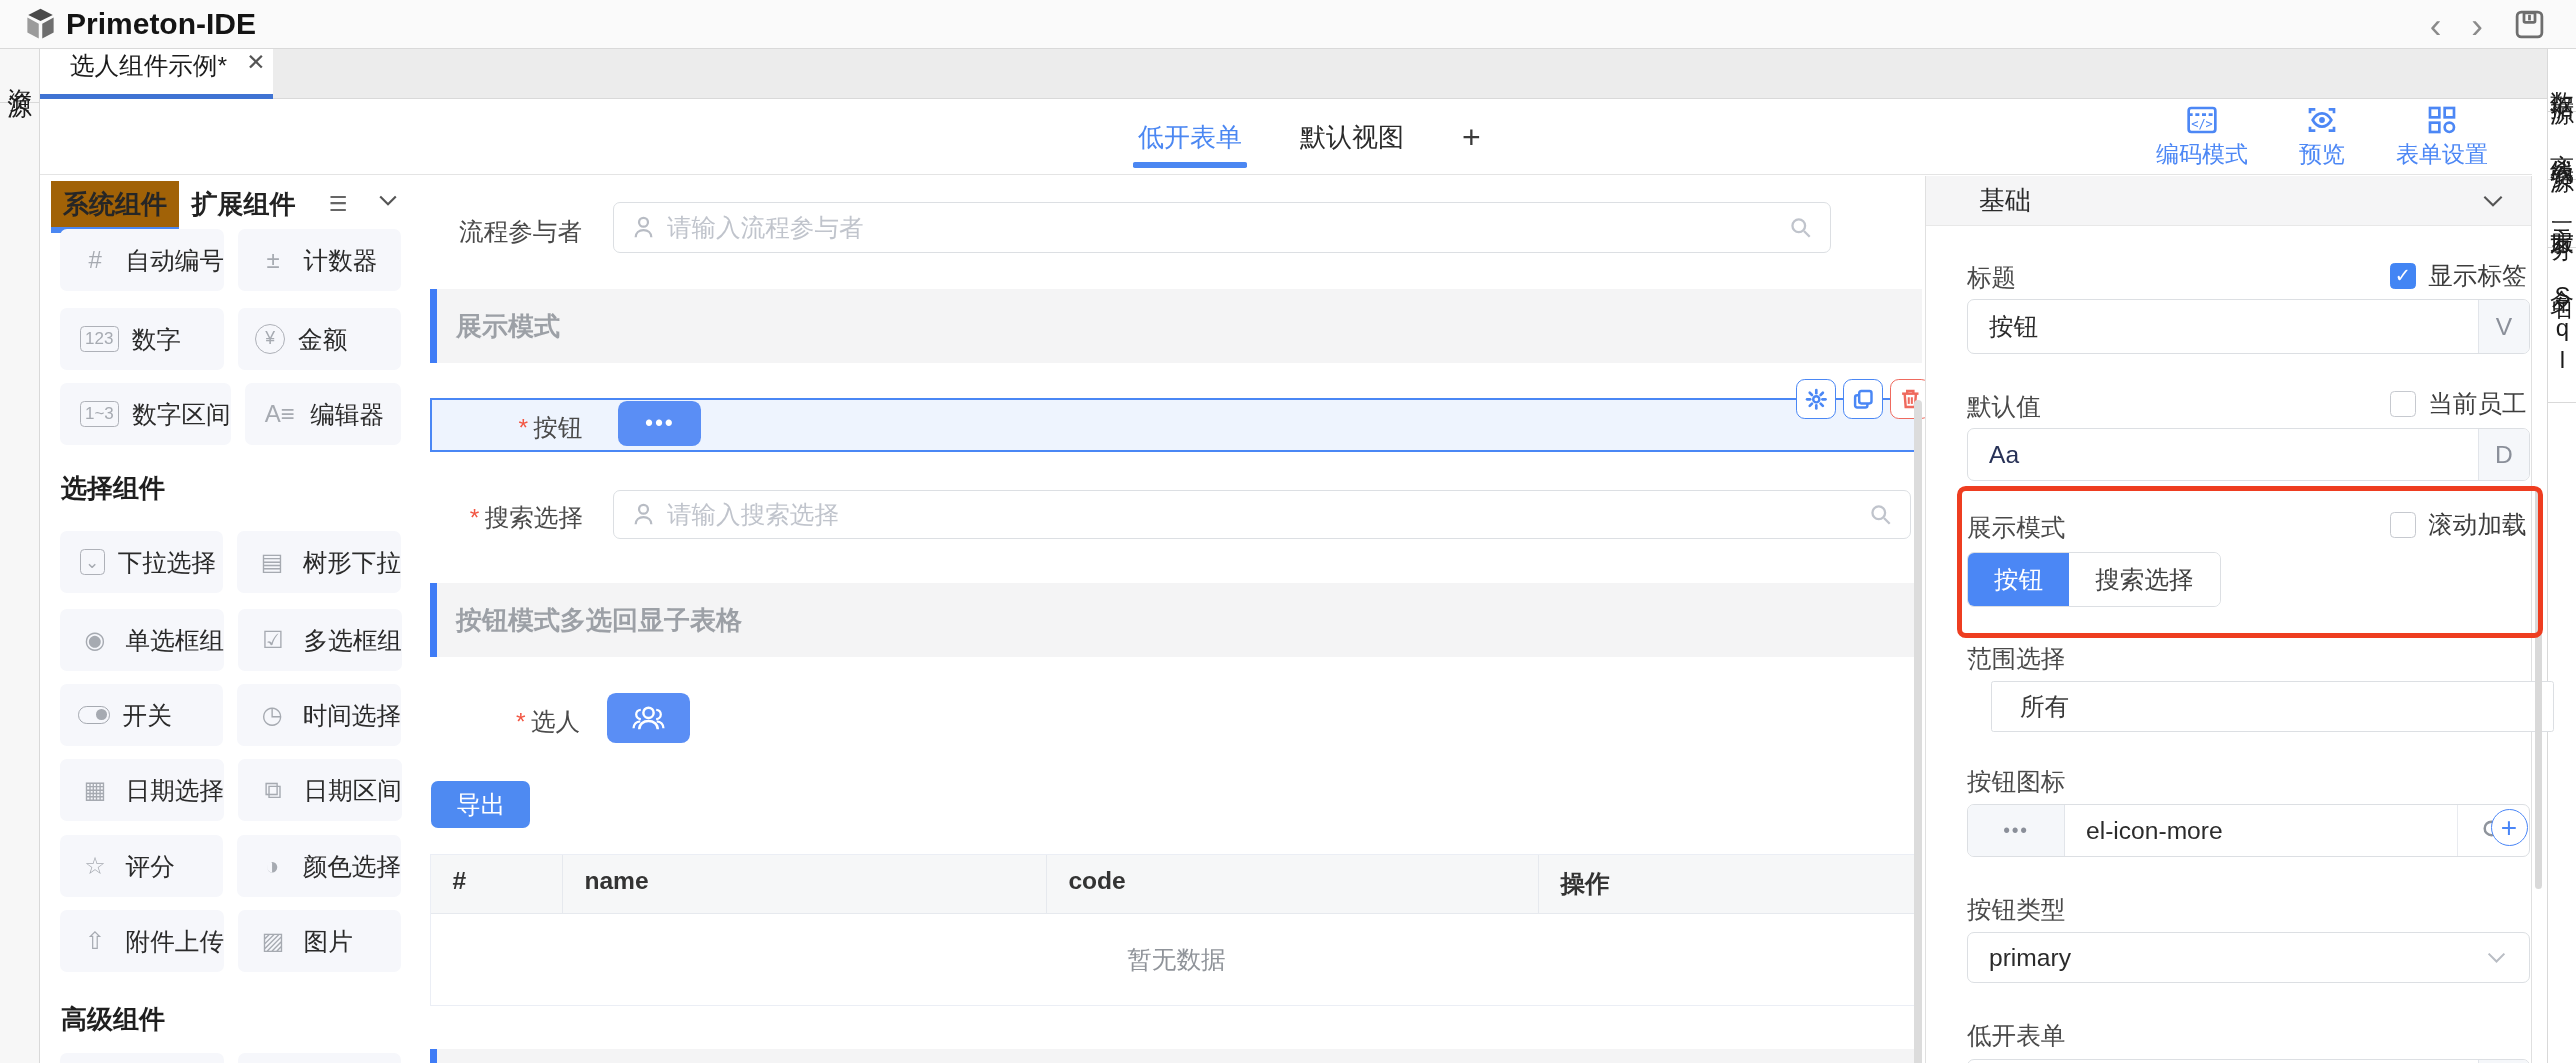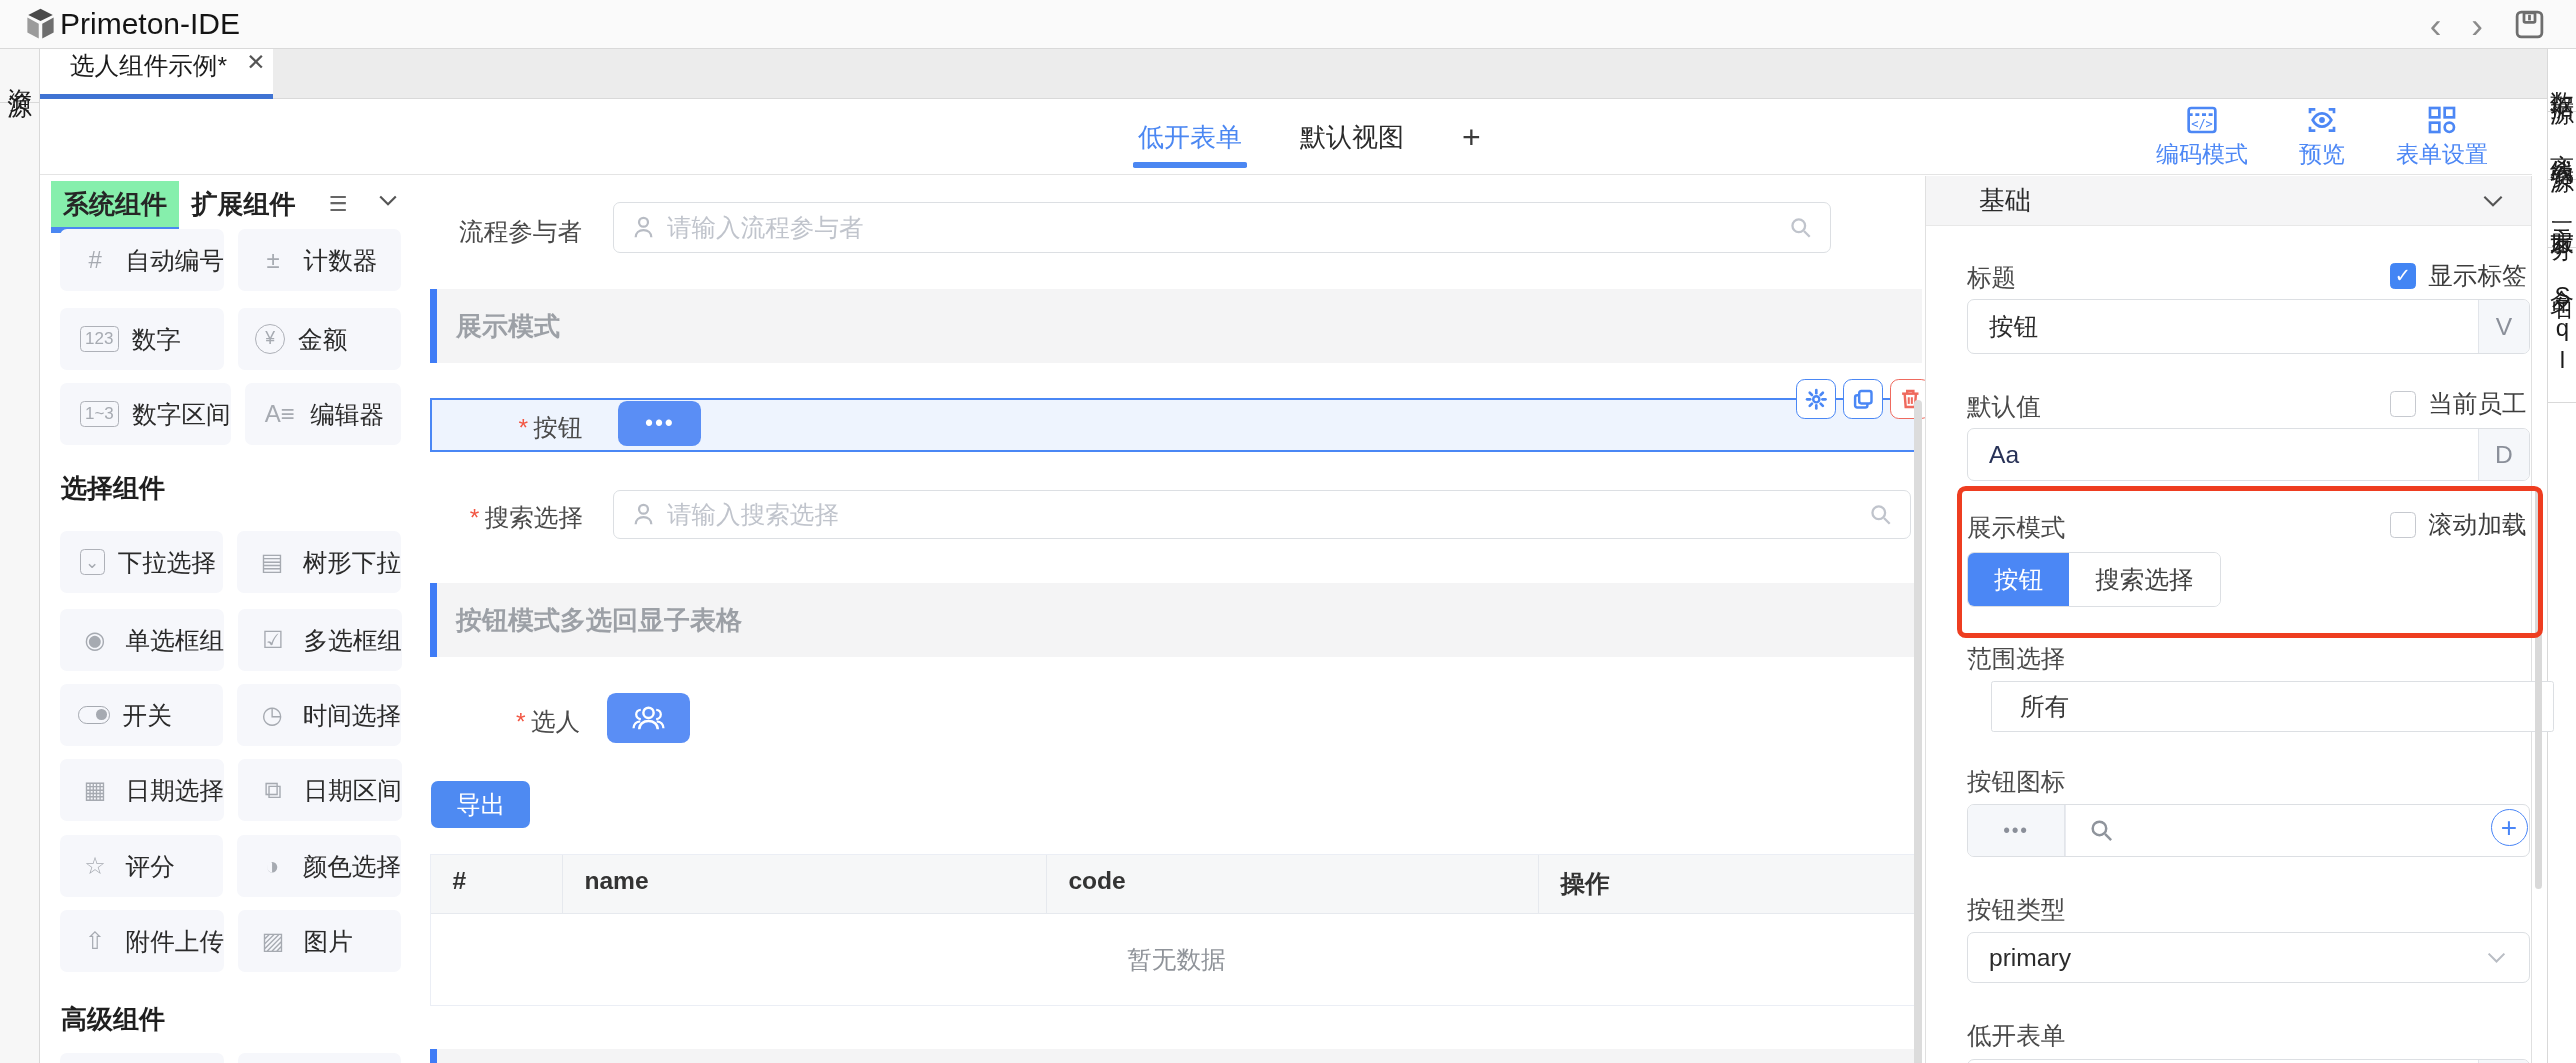--- a/index.html
+++ b/index.html
@@ -4,21 +4,21 @@
 <style>
   * { margin:0; padding:0; box-sizing:border-box; }
   html,body { width:2576px; height:1064px; overflow:hidden;
     font-family:"Liberation Sans","DejaVu Sans",sans-serif; background:#fff; color:#333; }
   .abs { position:absolute; }
 
   
   #header { position:absolute; left:0; top:0; width:2576px; height:49px;
     background:#fafafa; border-bottom:0.9px solid #d9d9d9; display:flex; align-items:center; }
   #logo { margin-left:23px; width:35px; height:35px; }
-  #app-title { margin-left:2px; font-size:30px; font-weight:normal; color:#141414; }
+  #app-title { margin-left:8px; font-size:30px; font-weight:bold; color:#141414; }
   #header-actions { position:absolute; right:30px; top:0; height:49px; display:flex; align-items:center; gap:30px; }
   .nav-arrow { font-size:35px; color:#8a8a8a; line-height:1; cursor:pointer; font-weight:300; }
 
   
   #tabstrip { position:absolute; left:40px; top:49px; width:2507px; height:50px;
     background:#ececec; border-bottom:0.9px solid #d9d9d9; }
   #doc-tab { position:absolute; left:0; top:0; width:233px; height:50px; background:#fff;
     display:flex; align-items:flex-start; padding:0 16px 0 17.6px; }
   #doc-tab::after { content:""; position:absolute; left:0; bottom:0; width:100%; height:5.3px; background:#3f73d3; }
   #doc-tab-label { font-size:24.6px; color:#1b1b1b; margin:0 19.3px 0 12.3px; white-space:nowrap; }
@@ -46,21 +46,21 @@
   #view-add { font-size:32px; color:#3a3a3a; cursor:pointer; }
   #toolbar { position:absolute; right:44px; top:0; height:76px; display:flex; align-items:center; gap:51px; }
   .tool-btn { display:flex; flex-direction:column; align-items:center; gap:3.5px; cursor:pointer; }
   .tool-btn .tlabel { font-size:23px; color:#4c87f5; }
 
   
   #comp-panel { position:absolute; left:40px; top:176px; width:380px; height:888px;
     background:#fff; border-right:0.9px solid #e0e0e0; }
   #comp-tabs { position:absolute; left:10.6px; top:5.3px; width:359px; height:46px; display:flex; align-items:stretch; }
   .comp-tab { font-size:26px; display:flex; align-items:center; justify-content:center; padding:0 12.3px; cursor:pointer; position:relative; }
-  .comp-tab.active { background:#86efac; font-weight:bold; color:#262626; }
+  .comp-tab.active { background:#a16207; font-weight:bold; color:#262626; }
   .comp-tab.active::after { content:""; position:absolute; left:0; right:0; bottom:-5.3px; height:5.3px; background:#4b87f2; }
   .comp-tab.plain { color:#222; font-weight:bold; }
   #comp-list-icon { margin-left:21px; align-self:center; font-size:21px; color:#666; cursor:pointer; }
   #comp-caret { position:absolute; right:17.6px; top:16px; cursor:pointer; }
   .comp-row { position:absolute; left:20px; width:341px; display:flex; gap:14px; }
   .comp-item { flex:1; height:62px; background:#f6f7fb; border-radius:7px; display:flex; align-items:center;
     padding-left:17.6px; gap:13px; cursor:grab; }
   .ci { width:35px; text-align:center; color:#a6aab1; font-size:24px; flex:none; }
   .ci.small-box { width:auto; font-size:17px; border:1.8px solid #aeb1b8; border-radius:4.4px; padding:1.8px 4.4px; margin-left:2px; }
   .ci.circle { width:30px; height:30px; line-height:27px; border:1.8px solid #aeb1b8; border-radius:50%; font-size:17.6px; }
@@ -483,20 +483,21 @@
 
   <div class="plabel" style="top:466px">范围选择</div>
   <div id="plus-circle">+</div>
   <div class="plain-box" style="top:505px; height:51px">
     <span>所有</span>
   </div>
 
   <div class="plabel" style="top:589px">按钮图标</div>
   <div class="igroup" style="top:628px">
     <span class="prefix">•••</span>
+    <input readonly="" value="el-icon-more" style="">
     <span class="sfx-icon">
       <svg width="24.6" height="24.6" viewBox="0 0 20 20">
         <circle cx="8.5" cy="8.5" r="5.5" fill="none" stroke="#8f949c" stroke-width="2"></circle>
         <line x1="13" y1="13" x2="18" y2="18" stroke="#8f949c" stroke-width="2"></line>
       </svg>
     </span>
   </div>
 
   <div class="plabel" style="top:717px">按钮类型</div>
   <div class="pselect" style="top:756px">

